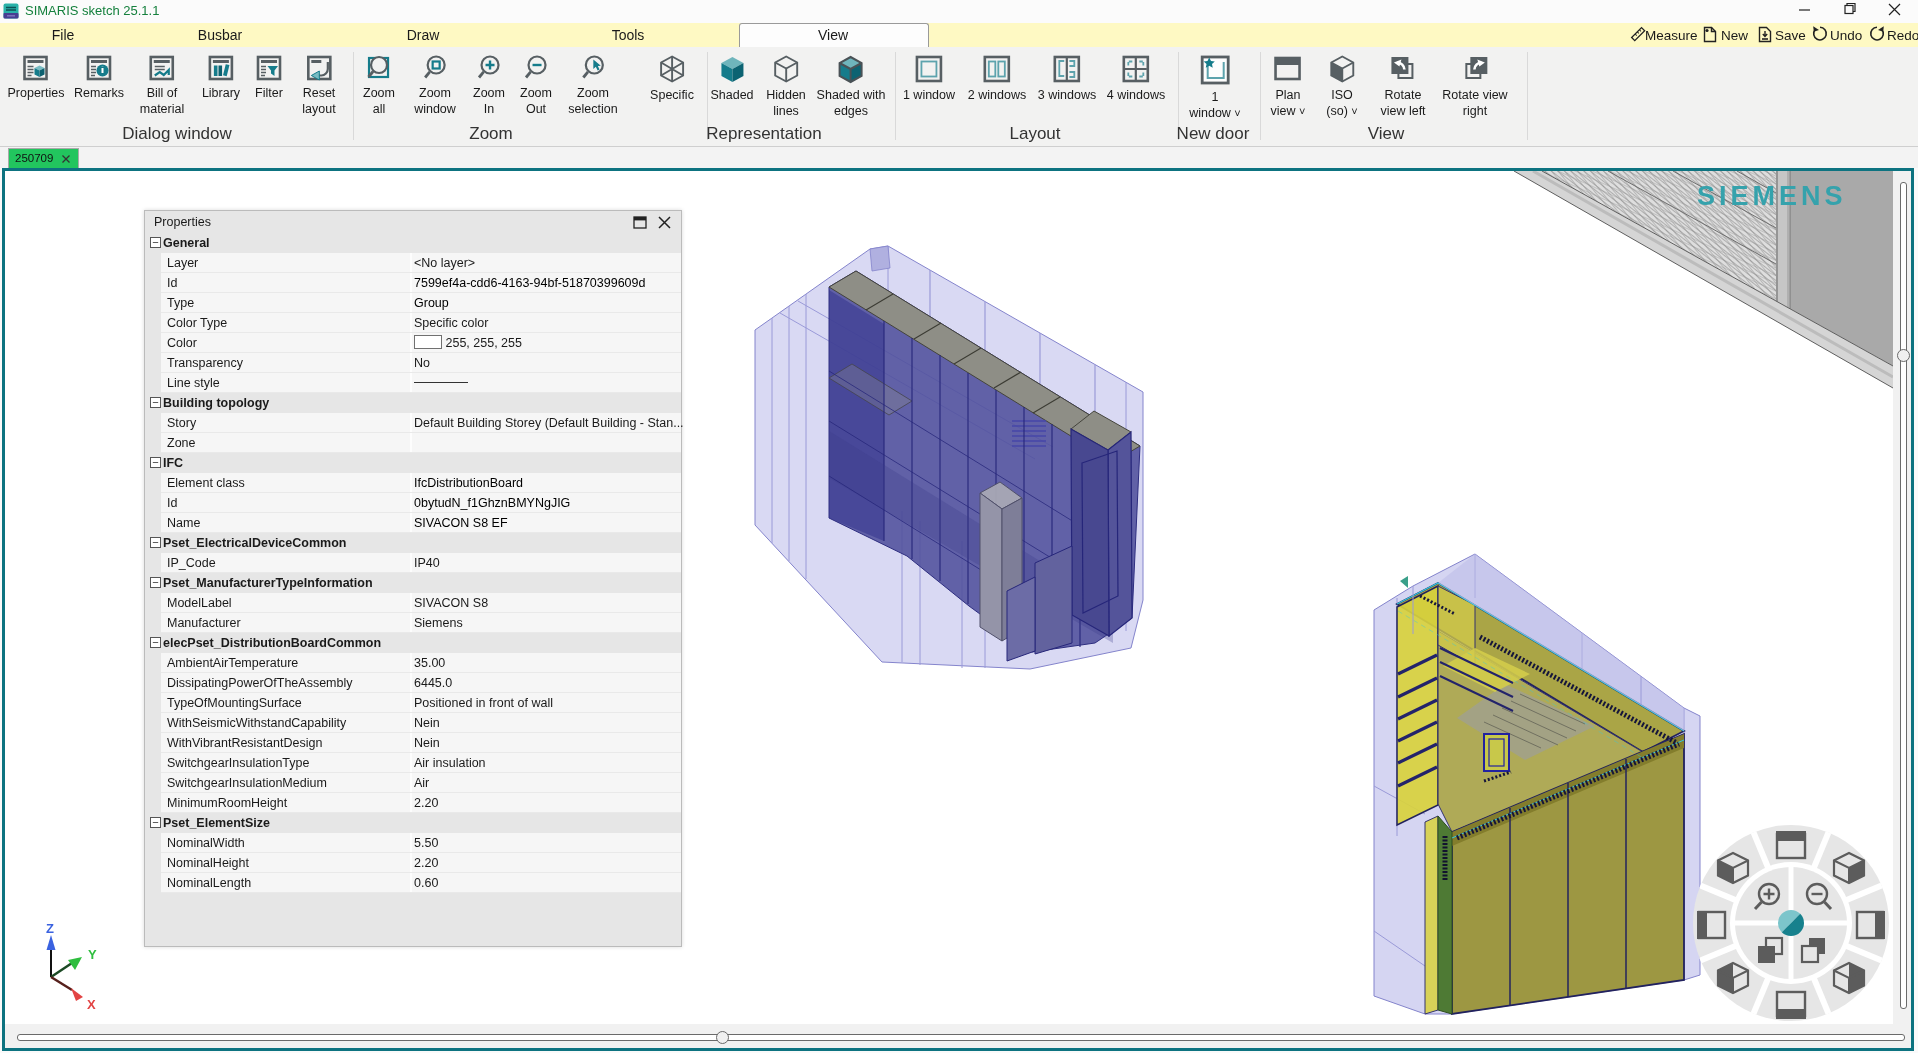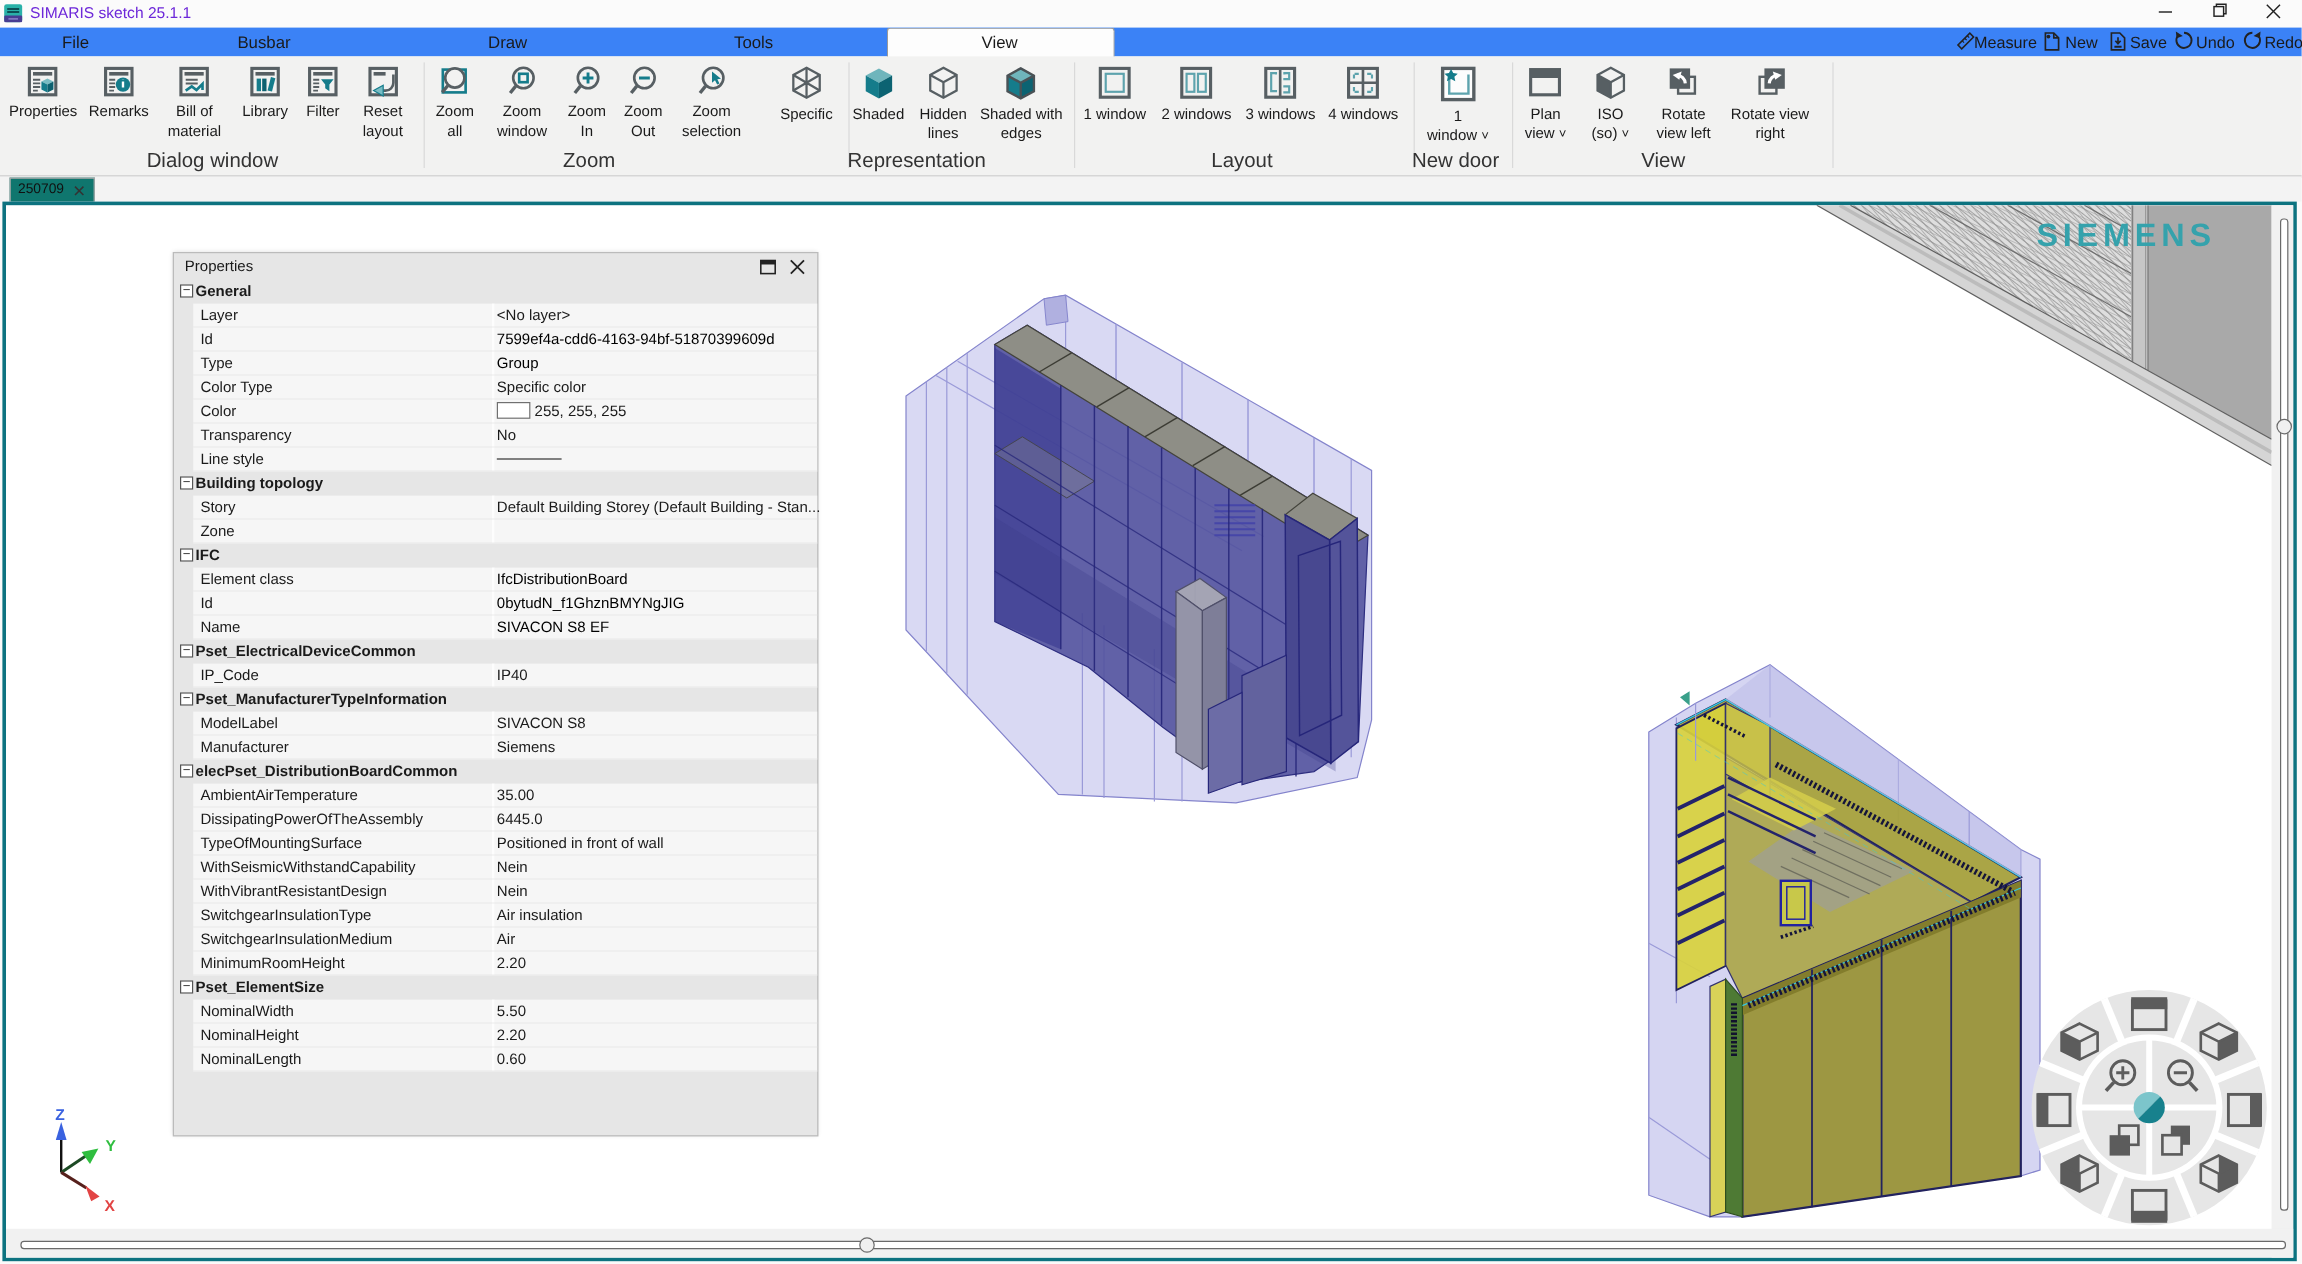--- a/index.html
+++ b/index.html
@@ -1,36 +1,36 @@
 <!DOCTYPE html>
 <html><head><meta charset="utf-8">
 <style>
   html,body{margin:0;padding:0;width:1918px;height:1053px;overflow:hidden;
     font-family:"Liberation Sans",sans-serif;background:#fafafa;}
   .abs{position:absolute;}
   
   #titlebar{left:0;top:0;width:1918px;height:23px;background:#fbfbfb;}
-  #apptitle{left:25px;top:3px;font-size:13px;color:#6d28d9;}
+  #apptitle{left:25px;top:3px;font-size:13px;color:#15803d;}
   
-  #tabrow{left:0;top:23px;width:1918px;height:24px;background:#3b82f6;}
+  #tabrow{left:0;top:23px;width:1918px;height:24px;background:#fef9c3;}
   .rtab{position:absolute;top:4px;font-size:14px;color:#1a1a1a;transform:translateX(-50%);}
   #viewtab{left:739px;top:0px;width:188px;height:24px;background:#fdfdfd;
      border:1px solid #9a9a9a;border-bottom:none;border-radius:3px 3px 0 0;}
   
   #ribbon{left:0;top:47px;width:1918px;height:100px;background:#f2f2f1;border-bottom:1px solid #cfcfcf;}
   .gsep{position:absolute;top:5px;width:1px;height:88px;background:#d9d9d9;}
   .glabel{position:absolute;top:77px;font-size:17px;color:#333;transform:translateX(-50%);white-space:nowrap;}
   .rbtn{position:absolute;top:7px;transform:translateX(-50%);text-align:center;}
   .rbtn svg{display:block;margin:0 auto;}
   .rlab{margin-top:3px;font-size:12.5px;color:#1a1a1a;line-height:16px;white-space:nowrap;}
   
   .qa{position:absolute;top:5px;height:18px;font-size:13.5px;color:#1a1a1a;}
   
   #doctabs{left:0;top:146px;width:1918px;height:22px;background:#f3f3f3;border-top:1px solid #cfcfcf;box-sizing:border-box;}
-  #dtab{position:absolute;left:8px;top:1px;width:69px;height:20px;background:#0f766e;
+  #dtab{position:absolute;left:8px;top:1px;width:69px;height:20px;background:#22c55e;
      border:1px solid #aaa;border-bottom:none;font-size:11.5px;color:#111;}
   
   #canvas{left:2px;top:168px;width:1906px;height:877px;border:3px solid #0d7380;background:#fff;}
   #rstrip{right:0;top:0;width:18px;height:877px;background:#f1f1f1;}
   #bstrip{left:0;bottom:0;width:1906px;height:24px;background:#f1f1f1;}
   
   #props{left:139px;top:39px;width:536px;height:735px;background:#e6e6e6;border:1px solid #bbb;
      font-size:12.5px;color:#1a1a1a;box-shadow:0 0 4px rgba(0,0,0,0.15);}
   .prow{position:relative;height:20px;line-height:20px;white-space:nowrap;}
   .phead{padding-left:18px;font-weight:bold;}

